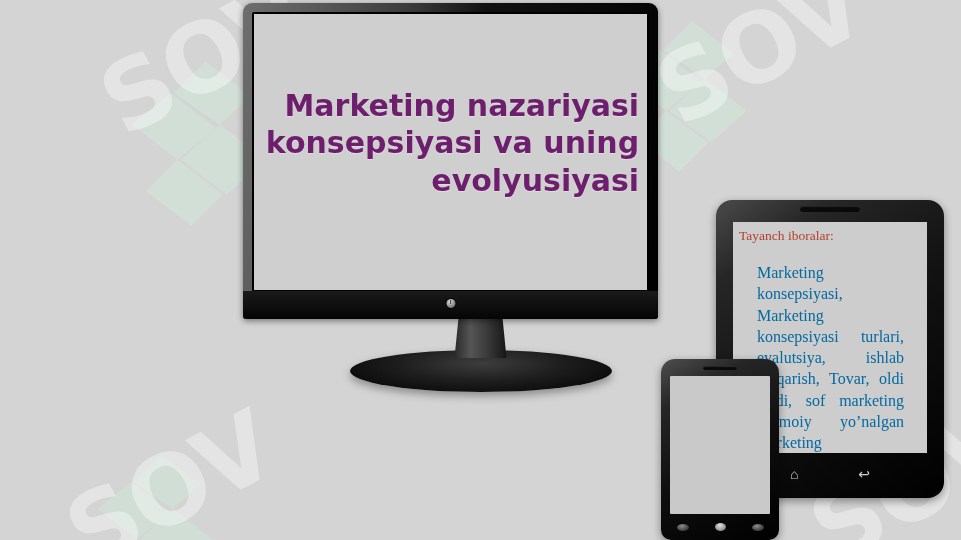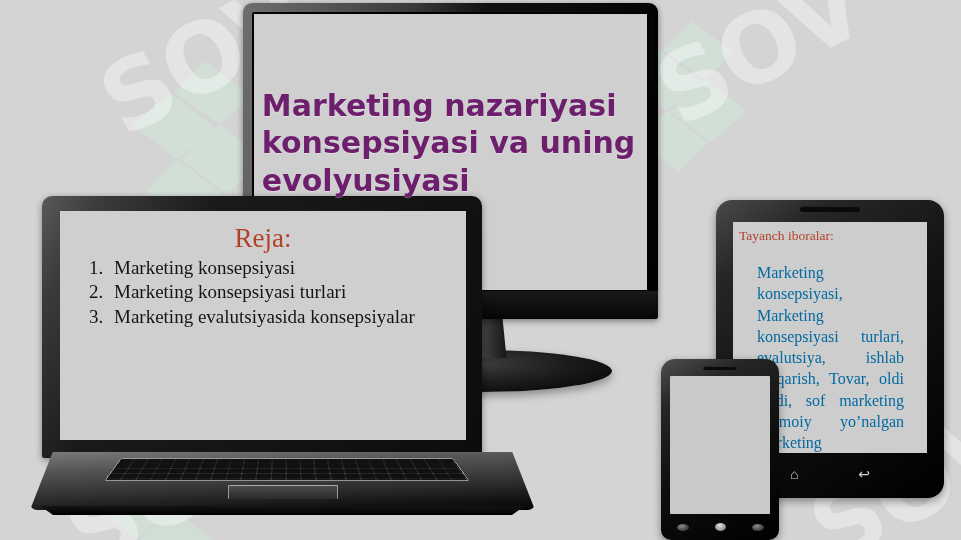--- a/index.html
+++ b/index.html
@@ -74,21 +74,21 @@
     border-radius:50%;
     box-shadow:0 4px 9px rgba(0,0,0,.35);
   }
 
   .mon-title{
     color:#6d1f6d;
     font-family:"DejaVu Sans", sans-serif;
     font-weight:700;
     font-size:30px;
     line-height:1.24;
-    text-align:left;
+    text-align:right;
     width:96%;
     text-shadow:0 1px 1px rgba(255,255,255,.35);
     position:relative;z-index:3;
     margin-bottom:18px;
   }
 
   
   #laptop{position:absolute;left:30px;top:196px;width:505px;height:330px;}
   .lt-lid{
     position:absolute;left:12px;top:0;width:440px;height:262px;
@@ -273,36 +273,20 @@
         <div class="mon-screen">
           <div class="mon-title">Marketing nazariyasi konsepsiyasi va uning evolyusiyasi</div>
         </div>
       </div>
       <div class="mon-chin">
         <div class="power-btn"></div>
       </div>
     </div>
   </div>
 
-  <div id="laptop">
-    <div class="lt-lid">
-      <div class="lt-screen">
-        <p class="reja-title">Reja:</p>
-        <ol class="reja-list">
-          <li>Marketing konsepsiyasi</li>
-          <li>Marketing konsepsiyasi turlari</li>
-          <li>Marketing evalutsiyasida konsepsiyalar</li>
-        </ol>
-      </div>
-    </div>
-    <div class="lt-body"></div>
-    <div class="lt-keyboard"></div>
-    <div class="lt-trackpad"></div>
-    <div class="lt-foot"></div>
-  </div>
 
   <div id="tablet">
     <div class="tb-frame">
       <div class="tb-speaker"></div>
       <div class="tb-screen">
         <p class="tayanch-title">Tayanch iboralar:</p>
         <p class="tayanch-body">Marketing konsepsiyasi, Marketing konsepsiyasi turlari, evalutsiya,      ishlab       chiqarish, Tovar,      oldi sotdi, sof marketing ,ijtimoiy yo’nalgan marketing</p>
       </div>
       <div class="tb-nav">
         <span>⌂</span>

